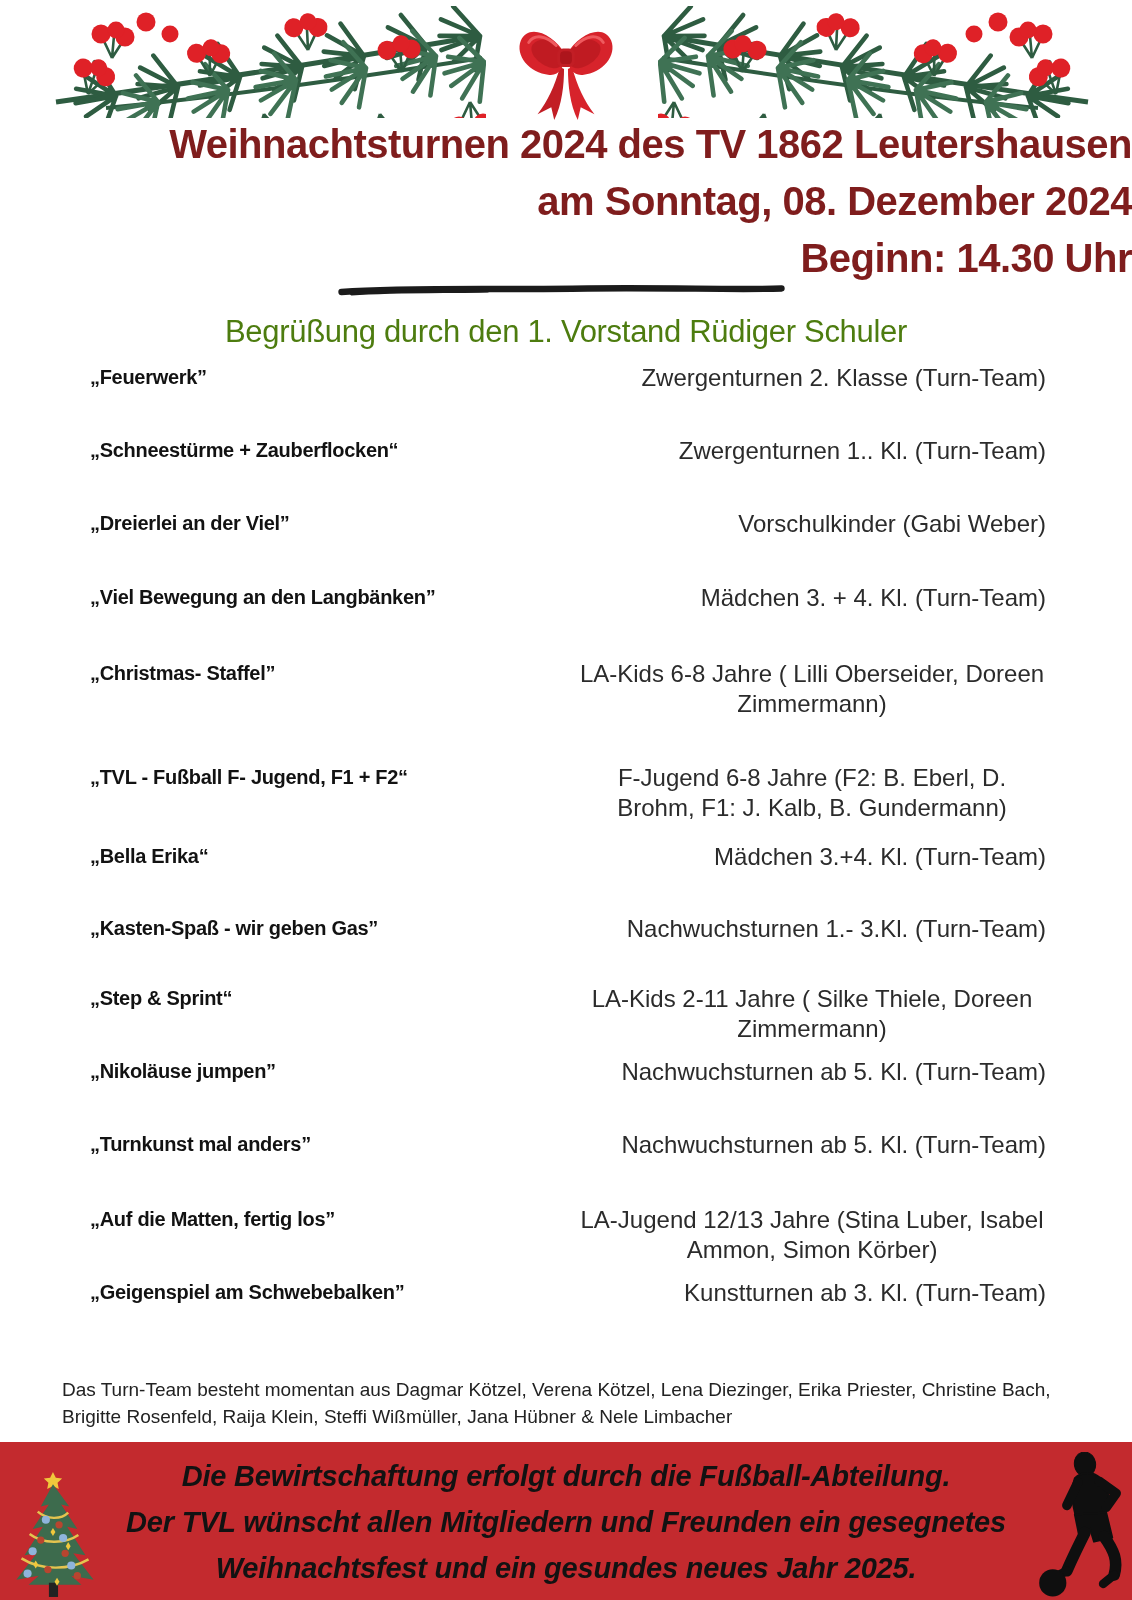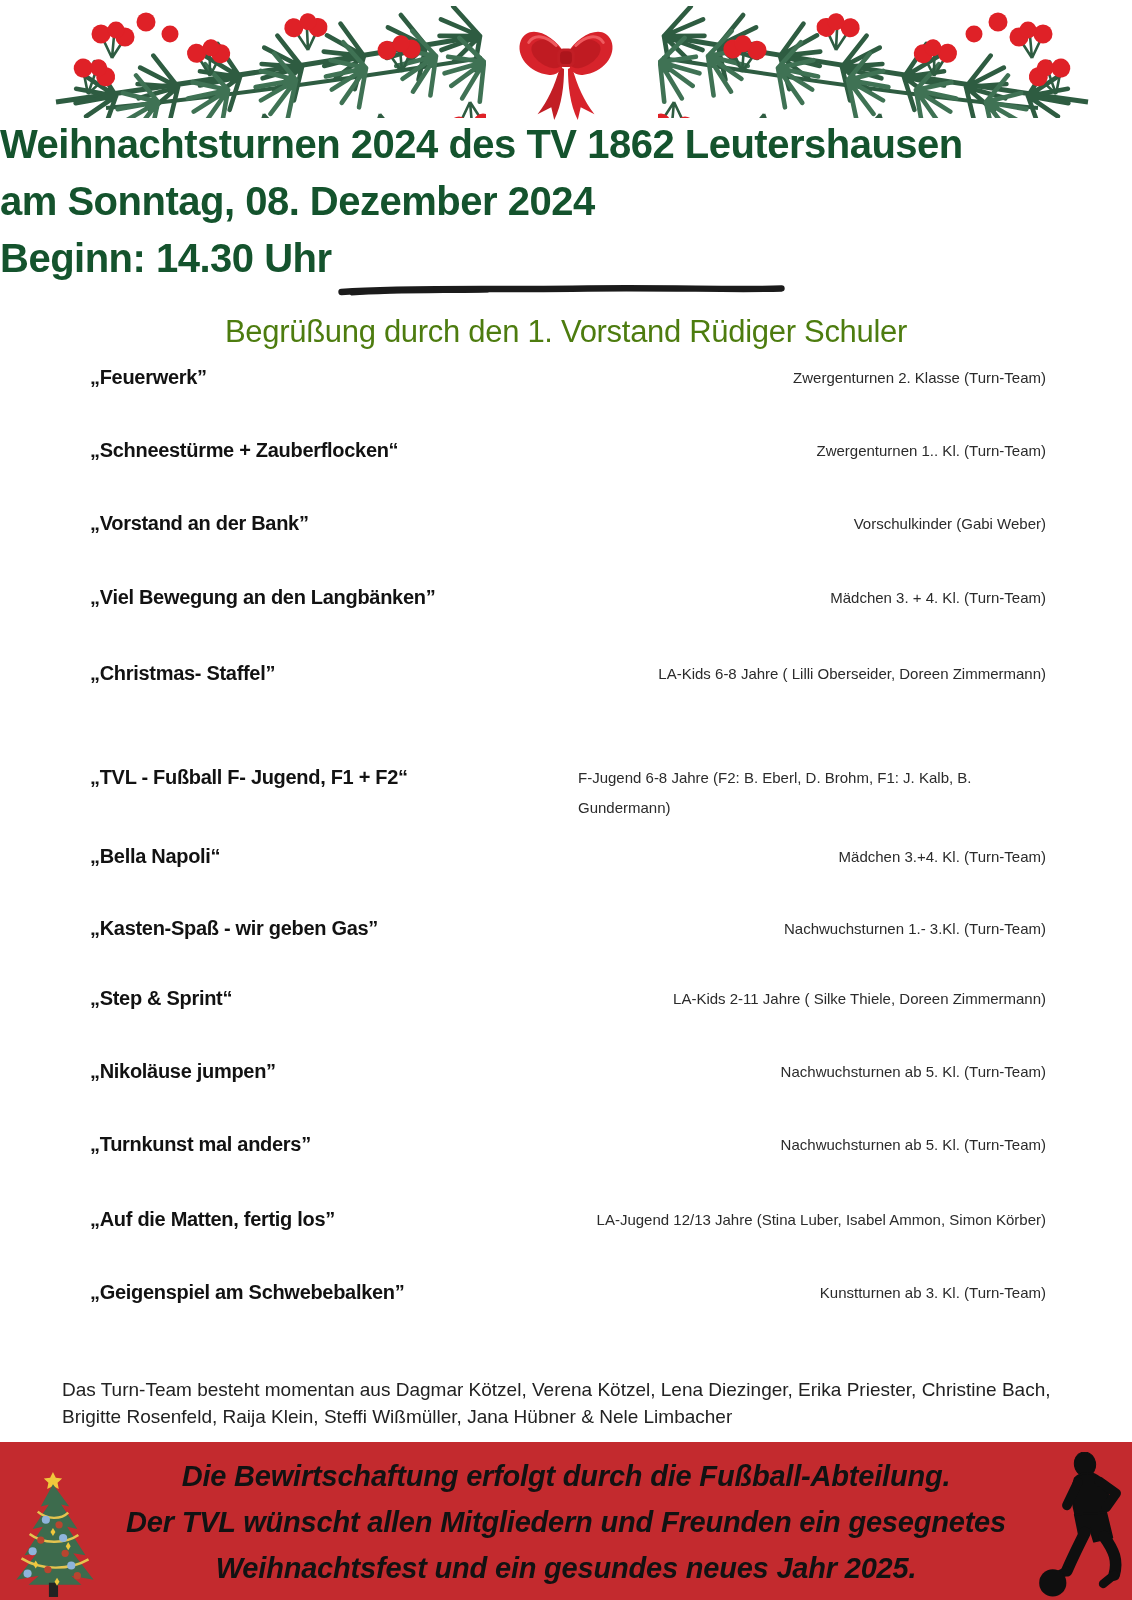--- a/index.html
+++ b/index.html
@@ -8,34 +8,34 @@
     background:#ffffff;overflow:hidden;
     font-family:"Liberation Sans", sans-serif;
   }
   
   .garland-band{position:absolute;top:4px;left:0;width:1132px;height:118px;}
   .garland{position:absolute;top:2px;width:436px;height:112px;}
   .garland.left{left:50px;}
   .garland.right{right:38px;transform:scaleX(-1);}
   .bow{position:absolute;left:50%;top:12px;transform:translateX(-50%);width:106px;height:106px;}
   
-  .title{position:absolute;top:116px;left:0;width:100%;text-align:left;
-    color:#14532d;font-weight:700;font-size:40px;line-height:57px;letter-spacing:-0.5px;}
+  .title{position:absolute;top:116px;left:0;width:100%;text-align:right;
+    color:#7f1d1d;font-weight:700;font-size:40px;line-height:57px;letter-spacing:-0.5px;}
   
   .brush{position:absolute;top:282px;left:50%;transform:translateX(-51%);width:448px;height:16px;}
   
   .subtitle{position:absolute;top:314px;left:0;width:100%;text-align:center;
     color:#4d7c0f;font-size:31px;font-weight:400;letter-spacing:-0.3px;}
   
   .program-list{position:absolute;top:362px;left:90px;right:86px;}
   .program-row{display:flex;justify-content:space-between;align-items:flex-start;}
   .program-name{color:#121212;font-weight:700;font-size:20px;line-height:27px;
     letter-spacing:-0.3px;padding-top:2px;max-width:480px;}
-  .program-group{color:#2b2b2b;font-weight:400;font-size:15px;line-height:30px;
-    text-align:left;max-width:468px;padding-top:1px;}
+  .program-group{color:#2b2b2b;font-weight:400;font-size:24px;line-height:30px;
+    text-align:center;max-width:468px;padding-top:1px;}
   .program-row:nth-child(1){min-height:73px}
   .program-row:nth-child(2){min-height:73px}
   .program-row:nth-child(3){min-height:74px}
   .program-row:nth-child(4){min-height:76px}
   .program-row:nth-child(5){min-height:104px}
   .program-row:nth-child(6){min-height:79px}
   .program-row:nth-child(7){min-height:72px}
   .program-row:nth-child(8){min-height:70px}
   .program-row:nth-child(9){min-height:73px}
   .program-row:nth-child(10){min-height:73px}
@@ -169,41 +169,41 @@
       <div class="program-name">„Feuerwerk”</div>
       <div class="program-group">Zwergenturnen 2. Klasse (Turn-Team)</div>
     </div>
 
     <div class="program-row">
       <div class="program-name">„Schneestürme + Zauberflocken“</div>
       <div class="program-group">Zwergenturnen 1.. Kl. (Turn-Team)</div>
     </div>
 
     <div class="program-row">
-      <div class="program-name">„Vorstand an der Bank”</div>
+      <div class="program-name">„Dreierlei an der Viel”</div>
       <div class="program-group">Vorschulkinder (Gabi Weber)</div>
     </div>
 
     <div class="program-row">
       <div class="program-name">„Viel Bewegung an den Langbänken”</div>
       <div class="program-group">Mädchen 3. + 4. Kl. (Turn-Team)</div>
     </div>
 
     <div class="program-row">
       <div class="program-name">„Christmas- Staffel”</div>
       <div class="program-group">LA-Kids 6-8 Jahre ( Lilli Oberseider, Doreen Zimmermann)</div>
     </div>
 
     <div class="program-row">
       <div class="program-name">„TVL - Fußball F- Jugend, F1 + F2“</div>
       <div class="program-group">F-Jugend 6-8 Jahre (F2: B. Eberl, D. Brohm, F1: J. Kalb, B. Gundermann)</div>
     </div>
 
     <div class="program-row">
-      <div class="program-name">„Bella Napoli“</div>
+      <div class="program-name">„Bella Erika“</div>
       <div class="program-group">Mädchen 3.+4. Kl. (Turn-Team)</div>
     </div>
 
     <div class="program-row">
       <div class="program-name">„Kasten-Spaß - wir geben Gas”</div>
       <div class="program-group">Nachwuchsturnen 1.- 3.Kl. (Turn-Team)</div>
     </div>
 
     <div class="program-row">
       <div class="program-name">„Step &amp; Sprint“</div>

